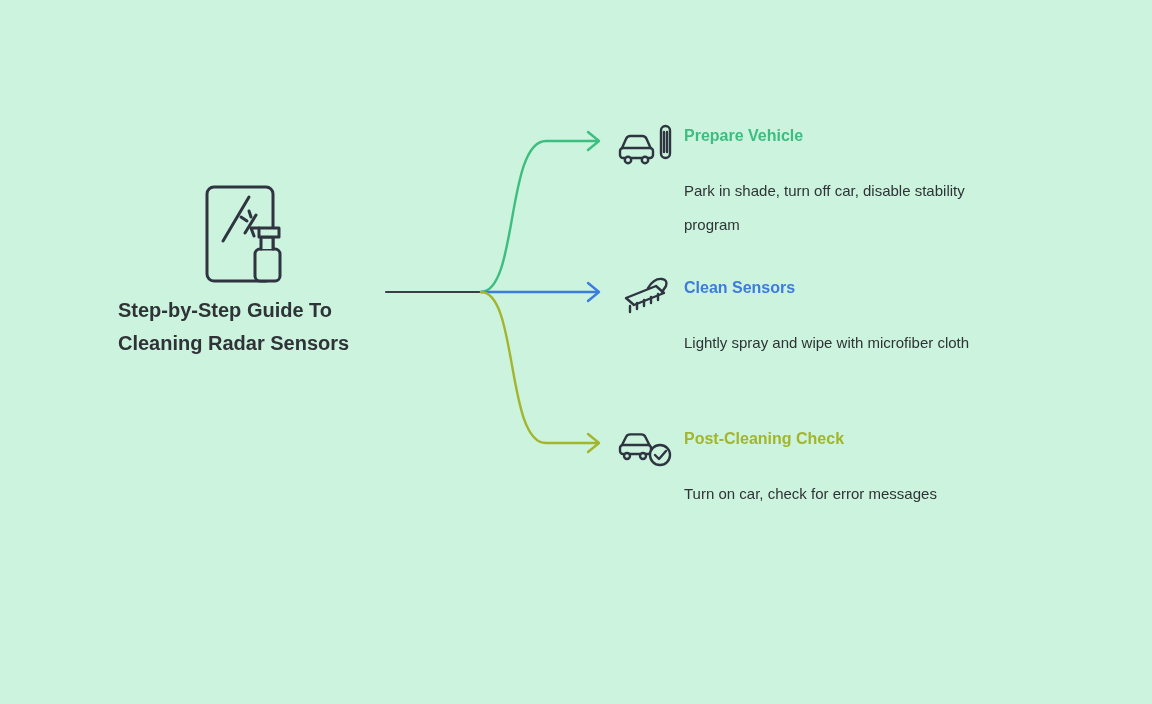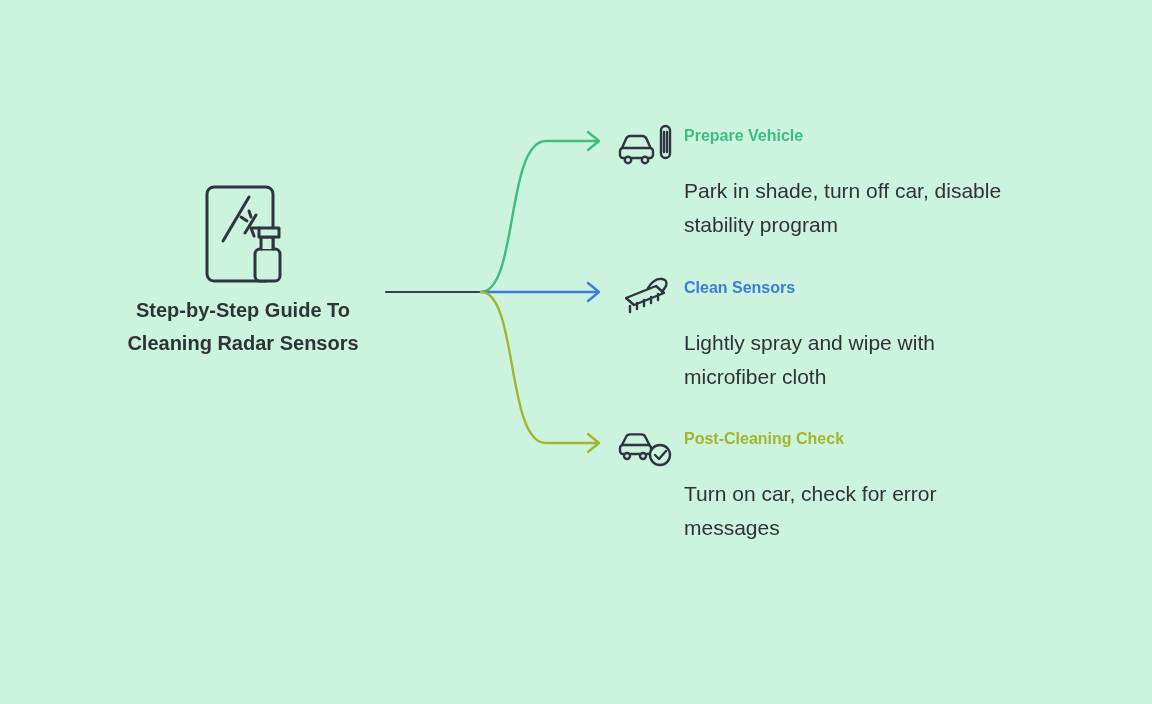--- a/index.html
+++ b/index.html
@@ -21,40 +21,39 @@
     pointer-events:none;
   }
   .left-icon{
     position:absolute;
     left:203px;top:183px;
   }
   .diagram-title{
     position:absolute;
     left:118px;top:294px;
     width:250px;
-    text-align:center;
     font-size:20px;
     font-weight:700;
     line-height:33px;
     color:#2f3337;
   }
   .step{position:absolute;left:616px;}
   .step-icon{position:absolute;left:2px;}
   .step-heading{
     position:absolute;
     left:68px;
     font-size:16px;
     font-weight:700;
     white-space:nowrap;
   }
   .step-desc{
     position:absolute;
     left:68px;
     width:320px;
-    font-size:21px;
+    font-size:15px;
     line-height:34px;
     color:#2f3337;
   }
   .step-1{top:116px;height:140px;width:420px;}
   .step-1 .step-icon{top:4px;}
   .step-1 .step-heading{top:11px;color:#3dbe80;}
   .step-1 .step-desc{top:58px;}
   .step-2{top:268px;height:140px;width:420px;}
   .step-2 .step-icon{top:4px;}
   .step-2 .step-heading{top:11px;color:#3e7bdf;}

